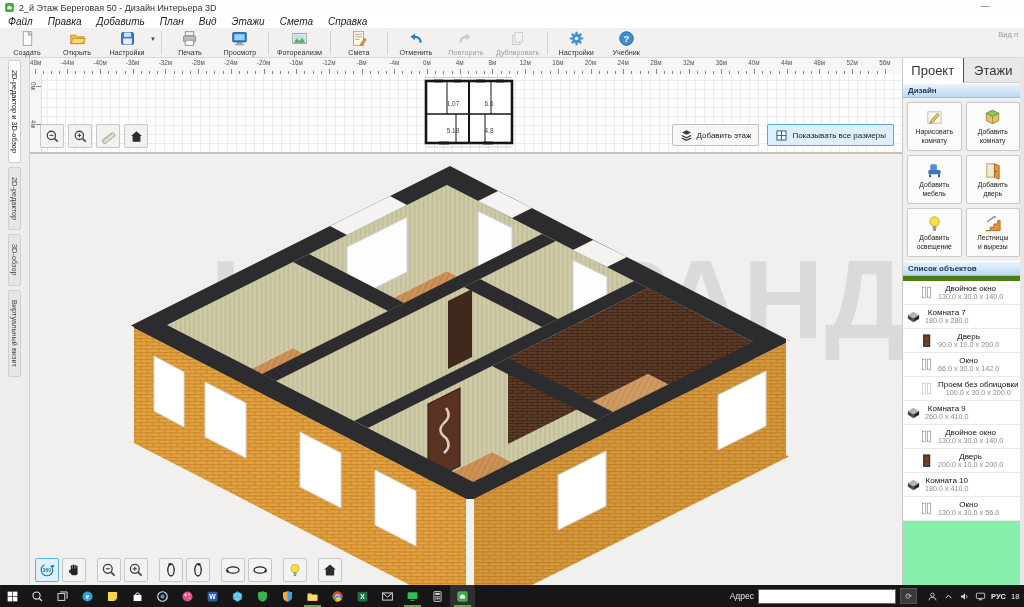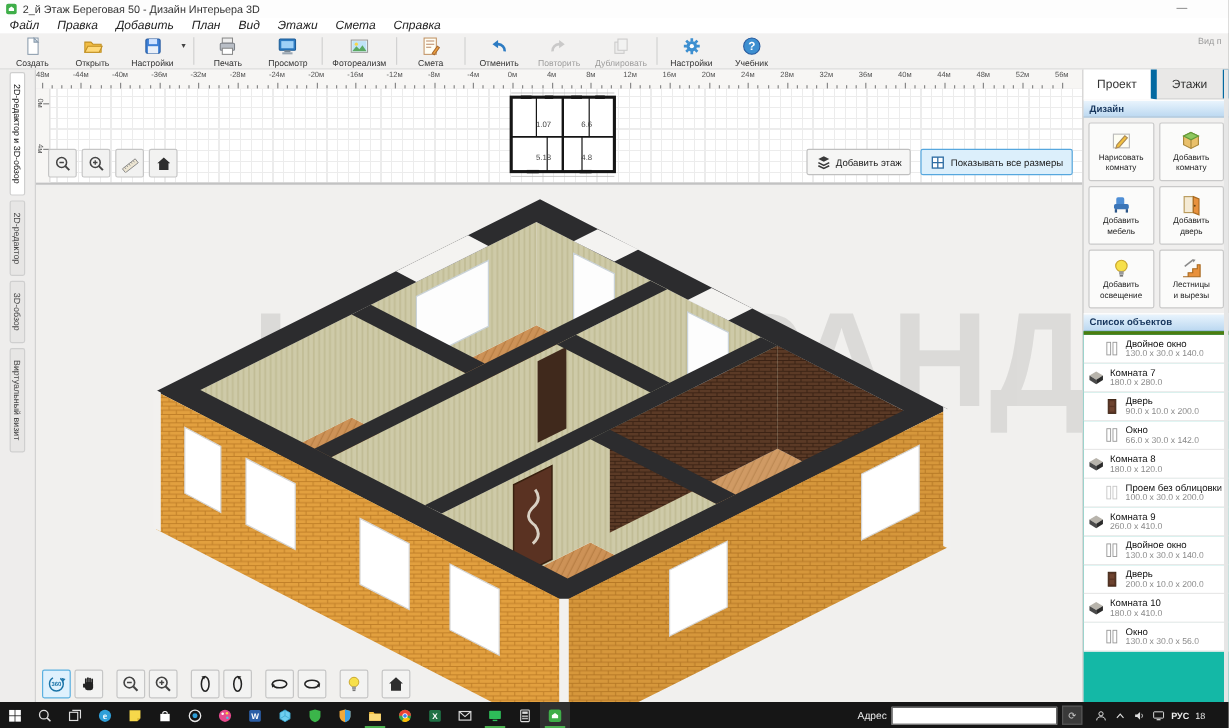--- a/index.html
+++ b/index.html
@@ -50,45 +50,45 @@
   .vp-btn .ic{width:16px;height:16px;}
   .vp-btn.gap{margin-left:8px;}
   .vp-btn.active{background:#dff1fd;border-color:#5ab0e0;}
   .vp-right{position:absolute;right:8px;bottom:6px;display:flex;align-items:center;gap:10px;font-size:8.5px;color:#222;}
   .vp-right input{width:10px;height:10px;margin:0 3px 0 0;vertical-align:-2px;}
   .vv-btn{display:flex;align-items:center;gap:5px;height:20px;padding:0 9px;background:#ececeb;border:1px solid #aeaeae;border-radius:2px;font-size:8.5px;}
   .vv-btn .ic{width:14px;height:12px;}
   
   .right-panel{position:absolute;top:58px;left:902px;width:122px;height:527px;background:#f0efee;border-left:1px solid #c9c9c9;box-sizing:border-box;display:flex;flex-direction:column;}
   .rp-tabs{height:24px;display:flex;background:#e9e8e7;border-bottom:1px solid #cfcfcf;flex:none;}
-  .rp-tab{flex:1;display:flex;align-items:center;justify-content:center;font-size:10px;color:#333;border-right:5px solid #0369a1;}
+  .rp-tab{flex:1;display:flex;align-items:center;justify-content:center;font-size:13px;color:#333;border-right:1px solid #0369a1;}
   .rp-tab.active{background:#fff;border-bottom:1px solid #fff;margin-bottom:-1px;}
   .rp-header{height:13px;flex:none;background:linear-gradient(#e9f4fd,#bdd9f1);border-top:1px solid #fff;border-bottom:1px solid #9fbeda;font-size:8px;font-weight:bold;color:#17365d;display:flex;align-items:center;padding-left:5px;}
   .design-grid{display:grid;grid-template-columns:1fr 1fr;gap:4px;padding:4px 4px;flex:none;}
   .design-btn{background:#fbfbfa;border:1px solid #c9c9c9;border-radius:2px;height:47px;display:flex;flex-direction:column;align-items:center;justify-content:center;font-size:6.8px;color:#222;text-align:center;line-height:1.2;}
   .design-btn .ic{width:19px;height:19px;margin-bottom:1px;}
-  .obj-list{flex:1;background:#14b8a6;overflow:hidden;position:relative;border-top:3px solid #4d7c0f;}
+  .obj-list{flex:1;background:#86efac;overflow:hidden;position:relative;border-top:5px solid #4d7c0f;text-align:center;}
   .obj-row{height:23px;display:flex;align-items:center;border-bottom:1px solid #e8e8e8;background:#fff;}
   .obj-row .ic{width:15px;height:15px;flex:none;margin-right:4px;}
   .obj-row.ind1{padding-left:16px;}
   .obj-row.ind0{padding-left:3px;}
   .obj-txt{display:flex;flex-direction:column;line-height:1.15;overflow:hidden;}
   .obj-name{font-size:8px;color:#111;white-space:nowrap;}
   .obj-dims{font-size:7.2px;color:#8a8a8a;white-space:nowrap;}
   .rp-scroll{position:absolute;right:0;top:0;bottom:0;width:4px;background:#e6e6e6;}
   
   .taskbar{position:absolute;top:585px;left:0;width:1024px;height:22px;background:#161616;display:flex;align-items:center;}
   .tk-icon{width:25px;height:22px;display:flex;align-items:center;justify-content:center;position:relative;flex:none;}
   .tk-icon .ic{width:13px;height:13px;}
   .tk-icon.running:after{content:"";position:absolute;bottom:0;left:4px;right:4px;height:2px;background:#4caf50;}
   .tk-icon.activeapp{background:#2f2f2f;}
   .tk-addr{margin-left:auto;display:flex;align-items:center;gap:4px;font-size:8.5px;color:#e8e8e8;}
   .tk-addr input{width:132px;height:13px;border:1px solid #666;background:#fff;font-size:8px;padding:0 2px;}
   .tk-go{width:15px;height:14px;background:#3a3a3a;border:1px solid #555;color:#ccc;font-size:8px;display:flex;align-items:center;justify-content:center;}
-  .tray{display:flex;align-items:center;gap:5px;margin:0 16px 0 10px;color:#ddd;justify-content:center;}
+  .tray{display:flex;align-items:center;gap:5px;margin:0 1px 0 10px;color:#ddd;justify-content:center;}
   .tray .ic{width:11px;height:11px;}
   .tray .lang{font-size:7.5px;font-weight:bold;color:#eee;}
   .tray .clock{font-size:7.5px;color:#eee;width:12px;overflow:hidden;white-space:nowrap;}
   .i svg,.ic svg{width:100%;height:100%;display:block;}
 </style>
 </head>
 <body>
 
 <div id="app">
 
@@ -757,33 +757,20 @@
             <svg viewBox="0 0 20 20">
               <rect x="4.5" y="3" width="4.2" height="14" fill="#fff" stroke="#979797"></rect>
               <rect x="11.3" y="3" width="4.2" height="14" fill="#fff" stroke="#979797"></rect>
             </svg>
           </span>
           <span class="obj-txt">
             <span class="obj-name">Окно</span>
             <span class="obj-dims">66.0 x 30.0 x 142.0</span>
           </span>
         </div>
-        <div class="obj-row ind0">
-          <span class="ic i">
-            <svg viewBox="0 0 20 20">
-              <path d="M2.5,8 l7.5,-4.5 7.5,4.5 -7.5,4.5 z" fill="#b8b4ac"></path>
-              <path d="M2.5,8 v5 l7.5,4.5 v-5 z" fill="#4a4a4a"></path>
-              <path d="M17.5,8 v5 l-7.5,4.5 v-5 z" fill="#2b2b2b"></path>
-            </svg>
-          </span>
-          <span class="obj-txt">
-            <span class="obj-name">Комната 8</span>
-            <span class="obj-dims">180.0 x 120.0</span>
-          </span>
-        </div>
         <div class="obj-row ind1">
           <span class="ic i">
             <svg viewBox="0 0 20 20">
               <rect x="4.5" y="3" width="4.2" height="14" fill="#fff" stroke="#c6c6c6"></rect>
               <rect x="11.3" y="3" width="4.2" height="14" fill="#fff" stroke="#c6c6c6"></rect>
             </svg>
           </span>
           <span class="obj-txt">
             <span class="obj-name">Проем без облицовки</span>
             <span class="obj-dims">100.0 x 30.0 x 200.0</span>

